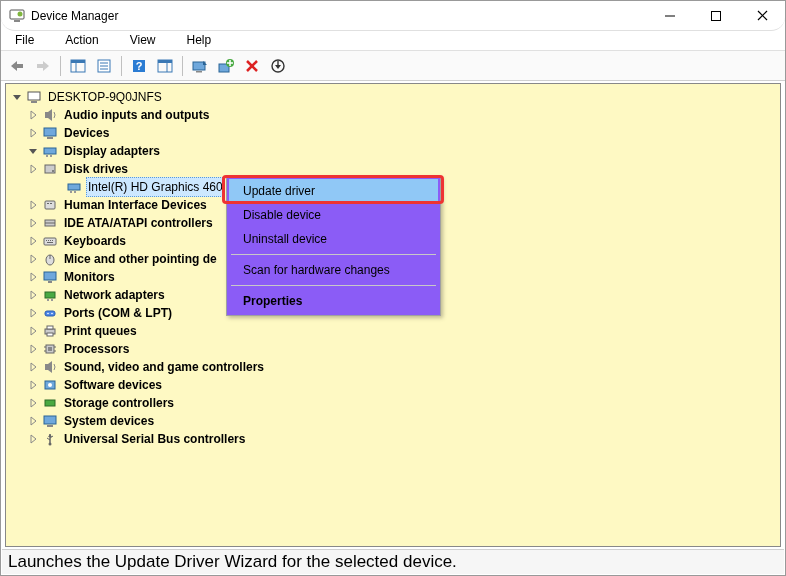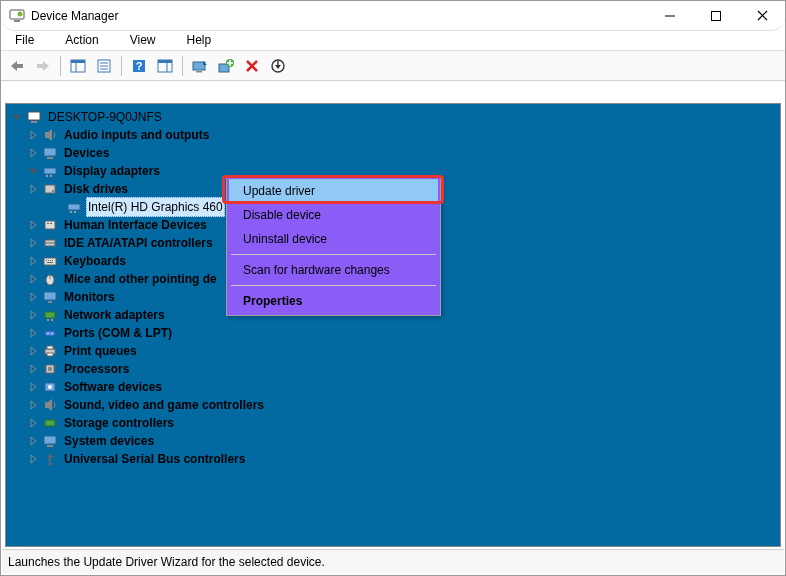--- a/index.html
+++ b/index.html
@@ -54,22 +54,21 @@
     display: flex; align-items: center; justify-content: center;
     border: 1px solid transparent;
   }
   .tsep { width: 1px; height: 20px; background: #c0c0c0; margin: 0 3px; }
   
   .tree-wrap {
     position: absolute;
     top: 82px; left: 4px; right: 4px; bottom: 28px;
     border: 1px solid #888;
     overflow: hidden;
-    background: #0369a1;
-    margin-top: 20px;
+    background: #fef9c3;
   }
   .tree {
     padding: 4px 2px;
     font-size: 12px;
     line-height: 18px;
   }
   .node {
     display: flex;
     align-items: center;
     height: 18px;
@@ -134,21 +133,21 @@
   }
   
   .statusbar {
     position: absolute;
     left: 1px; right: 1px; bottom: 1px;
     height: 22px;
     border-top: 1px solid #d0d0d0;
     display: flex;
     align-items: center;
     padding: 12px 6px;
-    font-size: 12px;
+    font-size: 17px;
     background: #f6f6f6;
   }
 </style>
 </head>
 <body>
 
 <div class="titlebar">
   <span class="app-icon">
     <svg width="16" height="16" viewBox="0 0 16 16">
       <rect x="1" y="2" width="14" height="9" rx="1" fill="#fff" stroke="#555"></rect>
@@ -498,41 +497,41 @@
     </div>
 
     <div class="node indent1">
       <span class="chev">
           <svg width="10" height="10">
             <path d="M3 1 L8 5 L3 9 Z" fill="none" stroke="#888"></path>
           </svg>
         </span>
       <span class="nicon">
           <svg width="14" height="14">
-            <rect x="2" y="3" width="10" height="8" fill="#6fa8dc" stroke="#2a6496"></rect>
-            <circle cx="7" cy="7" r="2" fill="#fff"></circle>
-          </svg>
-        </span>
-      <span class="label">Software devices</span>
-    </div>
-
-    <div class="node indent1">
-      <span class="chev">
-          <svg width="10" height="10">
-            <path d="M3 1 L8 5 L3 9 Z" fill="none" stroke="#888"></path>
-          </svg>
-        </span>
-      <span class="nicon">
-          <svg width="14" height="14">
             <rect x="2" y="4" width="3" height="6" fill="#888"></rect>
             <path d="M5 4 L9 1 L9 13 L5 10 Z" fill="#888"></path>
             <path d="M11 4 Q13 7 11 10" fill="none" stroke="#888"></path>
           </svg>
         </span>
       <span class="label">Sound, video and game controllers</span>
+    </div>
+
+    <div class="node indent1">
+      <span class="chev">
+          <svg width="10" height="10">
+            <path d="M3 1 L8 5 L3 9 Z" fill="none" stroke="#888"></path>
+          </svg>
+        </span>
+      <span class="nicon">
+          <svg width="14" height="14">
+            <rect x="2" y="3" width="10" height="8" fill="#6fa8dc" stroke="#2a6496"></rect>
+            <circle cx="7" cy="7" r="2" fill="#fff"></circle>
+          </svg>
+        </span>
+      <span class="label">Software devices</span>
     </div>
 
     <div class="node indent1">
       <span class="chev">
           <svg width="10" height="10">
             <path d="M3 1 L8 5 L3 9 Z" fill="none" stroke="#888"></path>
           </svg>
         </span>
       <span class="nicon">
           <svg width="14" height="14">

